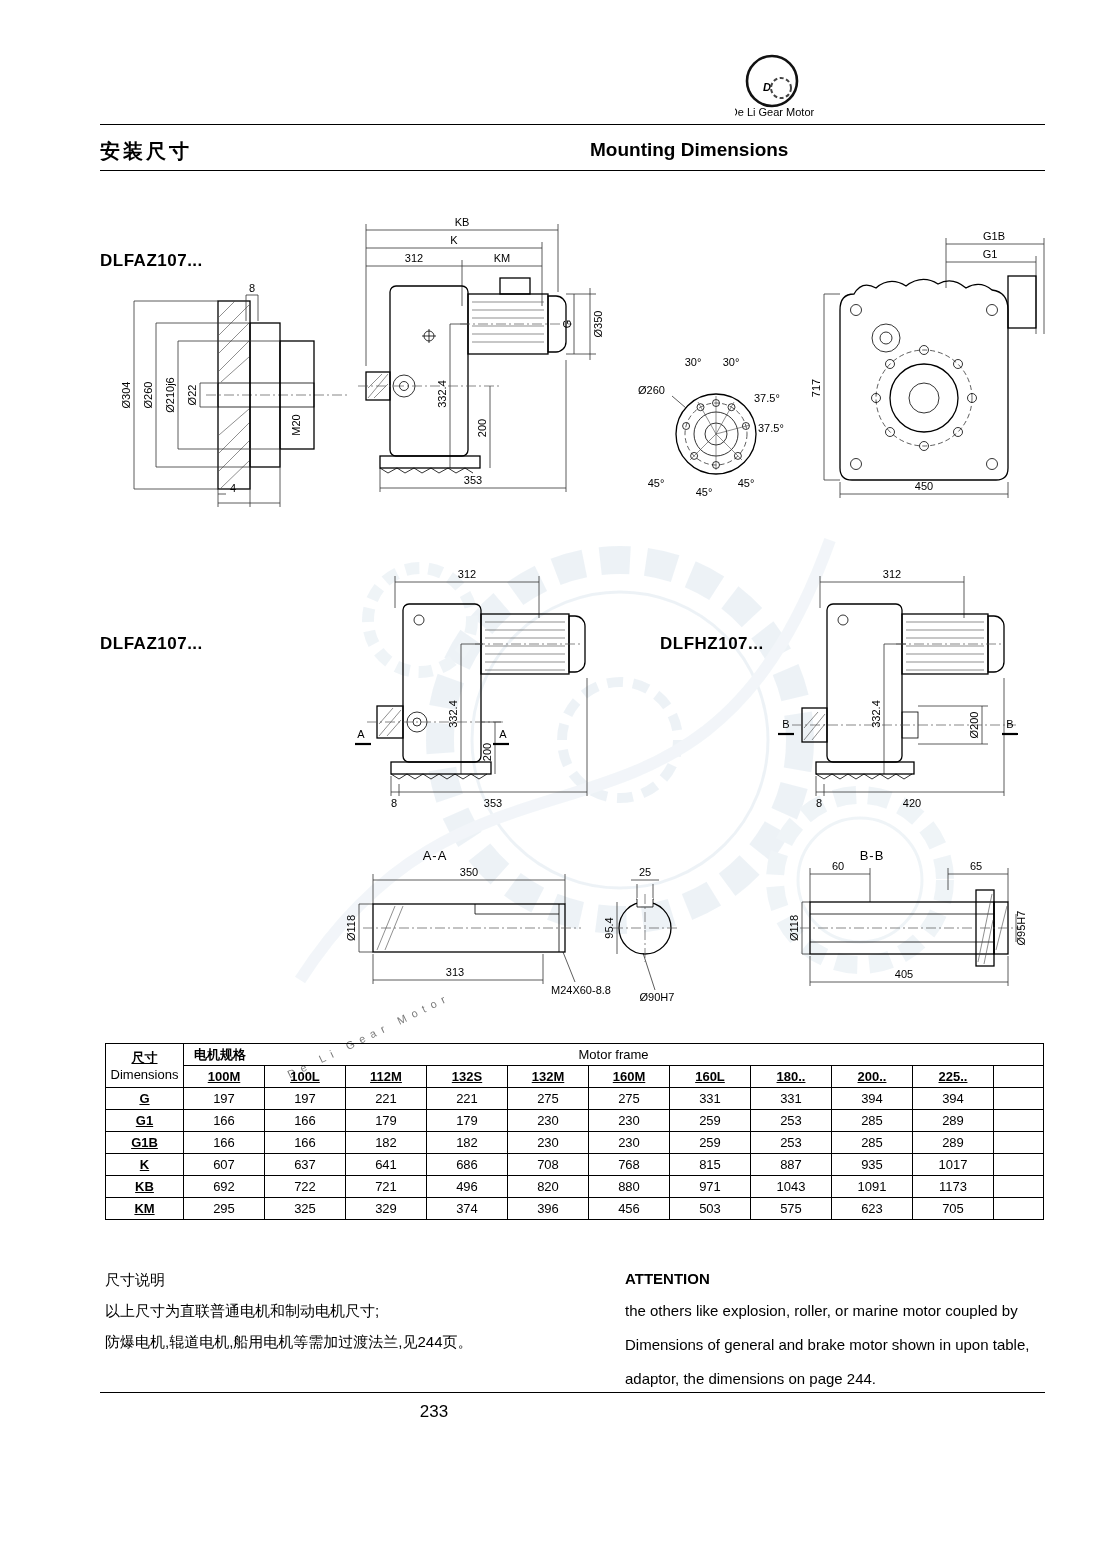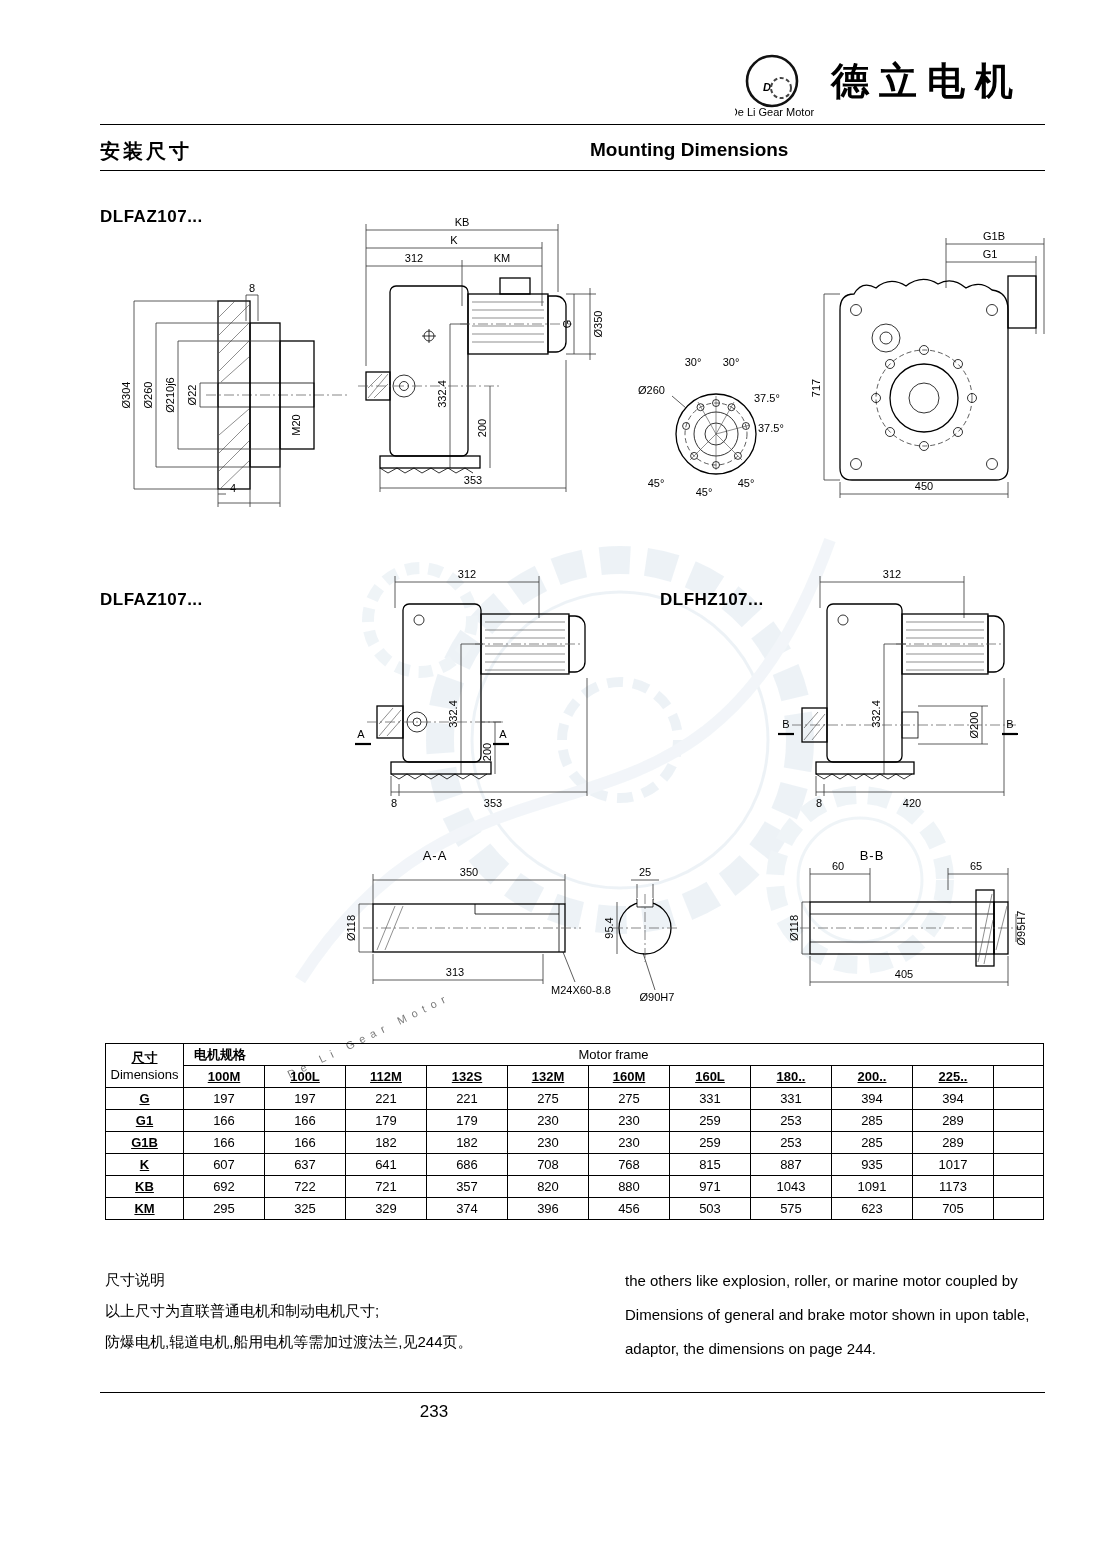--- a/index.html
+++ b/index.html
@@ -7,21 +7,21 @@
   body { font-family:"Liberation Sans", sans-serif; color:#000; width:1100px; }
   .page { position:relative; width:1100px; height:1555px; background:#fff; overflow:hidden; }
   .abs { position:absolute; }
 
   
   .rule { border-top:1.6px solid #000; height:0; }
   .brand { position:absolute; left:96px; top:4px; font-size:38px; font-weight:bold;
            font-family:"Liberation Serif", serif; letter-spacing:10px; white-space:nowrap; }
   .title-cn { font-size:20px; font-weight:bold; letter-spacing:3px; }
   .title-en { font-size:19px; font-weight:bold;text-align:right; }
-  .model-label { font-size:17px; font-weight:bold; letter-spacing:0.5px; }
+  .model-label { font-size:17px; font-weight:bold; letter-spacing:0.5px;margin-top:44px; }
 
   
   svg text { font-family:"Liberation Sans", sans-serif; font-size:11px; fill:#000; }
   .outline { fill:none; stroke:#000; stroke-width:1.3; }
   .thin    { fill:none; stroke:#000; stroke-width:0.8; }
   .dim line, line.dim { stroke:#333; stroke-width:0.8; }
   .dim { stroke:#333; stroke-width:0.8; fill:none; }
   .cl  { stroke:#555; stroke-width:0.7; stroke-dasharray:10 3 2 3; fill:none; }
   .hatch line, line.hatch { stroke:#444; stroke-width:0.6; }
   .dashed { stroke:#333; stroke-width:0.8; stroke-dasharray:5 3; fill:none; }
@@ -61,21 +61,20 @@
     <text x="230" y="940" transform="rotate(-26 560 880)" font-size="62" letter-spacing="6" fill="#ccdae6" opacity="0.55">De Li Gear Motor</text>
   </svg>
 
   <div class="abs" style="left:735px;top:52px;width:330px;height:70px">
     <svg width="80" height="70" viewBox="0 0 80 70">
       <circle cx="37" cy="29" r="25" fill="none" stroke="#111" stroke-width="2.6"></circle>
       <circle cx="46" cy="36" r="10" fill="none" stroke="#444" stroke-width="2" stroke-dasharray="4 2.5"></circle>
       <text x="32" y="39" font-size="28" font-weight="bold" font-style="italic" fill="#15317e" text-anchor="middle">D</text>
       <text x="37" y="64" font-size="7.5" text-anchor="middle" fill="#333">De Li Gear Motor</text>
     </svg>
-    <div class="brand">德立电机</div>
   </div>
 
   <div class="abs rule" style="left:100px;top:124px;width:945px"></div>
   <div class="abs title-cn" style="left:100px;top:138px">安装尺寸</div>
   <div class="abs title-en" style="left:590px;top:139px">Mounting Dimensions</div>
   <div class="abs rule" style="left:100px;top:170px;width:945px"></div>
 
   <div class="abs model-label" style="left:100px;top:207px">DLFAZ107...</div>
   <div class="abs model-label" style="left:100px;top:590px">DLFAZ107...</div>
   <div class="abs model-label" style="left:660px;top:590px">DLFHZ107...</div>
@@ -552,21 +551,21 @@
           <td>887</td>
           <td>935</td>
           <td>1017</td>
           <td></td>
         </tr>
         <tr>
           <td class="b">KB</td>
           <td>692</td>
           <td>722</td>
           <td>721</td>
-          <td>357</td>
+          <td>496</td>
           <td>820</td>
           <td>880</td>
           <td>971</td>
           <td>1043</td>
           <td>1091</td>
           <td>1173</td>
           <td></td>
         </tr>
         <tr>
           <td class="b">KM</td>
@@ -585,20 +584,21 @@
       </tbody>
     </table>
   </div>
 
   <div class="abs" style="left:105px;top:1264px">
     <div class="note-line-cn">尺寸说明</div>
     <div class="note-line-cn">以上尺寸为直联普通电机和制动电机尺寸;</div>
     <div class="note-line-cn">防爆电机,辊道电机,船用电机等需加过渡法兰,见244页。</div>
   </div>
   <div class="abs" style="left:625px;top:1264px">
+    <div class="note-title-en">ATTENTION</div>
     <div class="note-line-en">the others like explosion, roller, or marine motor coupled by</div>
     <div class="note-line-en">Dimensions of general and brake motor shown in upon table,</div>
     <div class="note-line-en">adaptor, the dimensions on page 244.</div>
   </div>
 
   <div class="abs rule" style="left:100px;top:1392px;width:945px"></div>
   <div class="abs page-num" style="left:0;top:1402px">233</div>
 
 </div>
 

